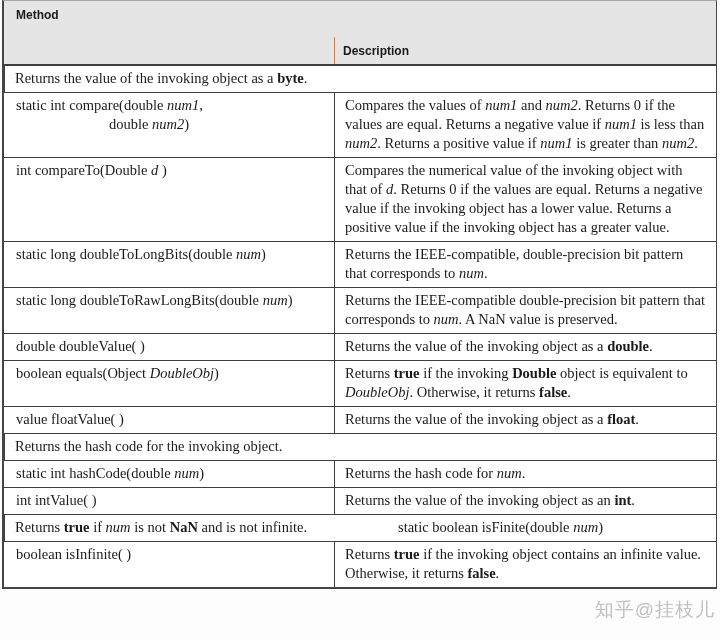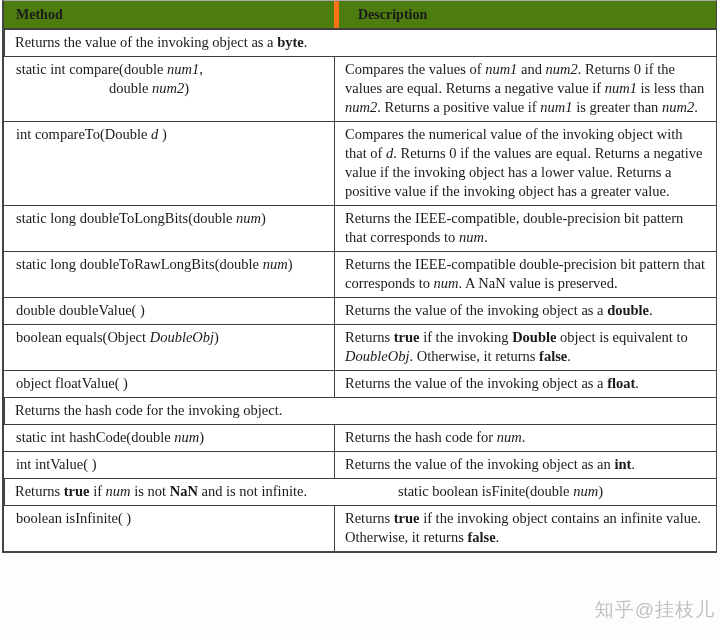--- a/index.html
+++ b/index.html
@@ -23,33 +23,33 @@
     width: 715px;
     box-sizing: border-box;
     border: 1px solid #454545;
     border-left-width: 2px;
     border-bottom-width: 2px;
     border-top-color: #a8a8a8;
     background: #ffffff;
   }
   .thead {
     display: flex;
-    background: #4d7c0f;
+    background: #e5e5e5;
     border-bottom: 2px solid #3f3f3f;
-    font-family: Liberation Serif, serif;
+    font-family: Liberation Sans, sans-serif;
     font-weight: bold;
-    font-size: 14px;
+    font-size: 12px;
     line-height: 18px;
   }
   .th {
     box-sizing: border-box;
     padding: 5px 8px 4px 12px;
   }
   .th.method-col { width: 330px; flex: none; }
-  .th.desc-col   { flex: 1; border-left: 5px solid #f97316; padding-left: 19px; }
+  .th.desc-col   { flex: 1; border-left: 1px solid #f97316; padding-left: 8px; margin-top: 36px; }
 
   .tr {
     display: flex;
     border-top: 1px solid #3f3f3f;
   }
   .tbody .tr:first-child { border-top: none; }
   .td {
     box-sizing: border-box;
     font-size: 14.5px;
     line-height: 19px;
@@ -110,21 +110,21 @@
         </div>
         <div class="tr">
           <div class="td method-col"><span class="seg-p">double doubleValue( )</span></div>
           <div class="td desc-col"><span class="seg-p">Returns the value of the invoking object as a </span><span class="seg-b">double</span><span class="seg-p">.</span></div>
         </div>
         <div class="tr">
           <div class="td method-col"><span class="seg-p">boolean equals(Object </span><span class="seg-i">DoubleObj</span><span class="seg-p">)</span></div>
           <div class="td desc-col"><span class="seg-p">Returns </span><span class="seg-b">true</span><span class="seg-p"> if the invoking </span><span class="seg-b">Double</span><span class="seg-p"> object is equivalent to </span><span class="seg-i">DoubleObj</span><span class="seg-p">. Otherwise, it returns </span><span class="seg-b">false</span><span class="seg-p">.</span></div>
         </div>
         <div class="tr">
-          <div class="td method-col"><span class="seg-p">object floatValue( )</span></div>
+          <div class="td method-col"><span class="seg-p">value floatValue( )</span></div>
           <div class="td desc-col"><span class="seg-p">Returns the value of the invoking object as a </span><span class="seg-b">float</span><span class="seg-p">.</span></div>
         </div>
         <div class="tr">
           <div class="td desc-col"><span class="seg-p">Returns the hash code for the invoking object.</span></div>
         </div>
         <div class="tr">
           <div class="td method-col"><span class="seg-p">static int hashCode(double </span><span class="seg-i">num</span><span class="seg-p">)</span></div>
           <div class="td desc-col"><span class="seg-p">Returns the hash code for </span><span class="seg-i">num</span><span class="seg-p">.</span></div>
         </div>
         <div class="tr">

